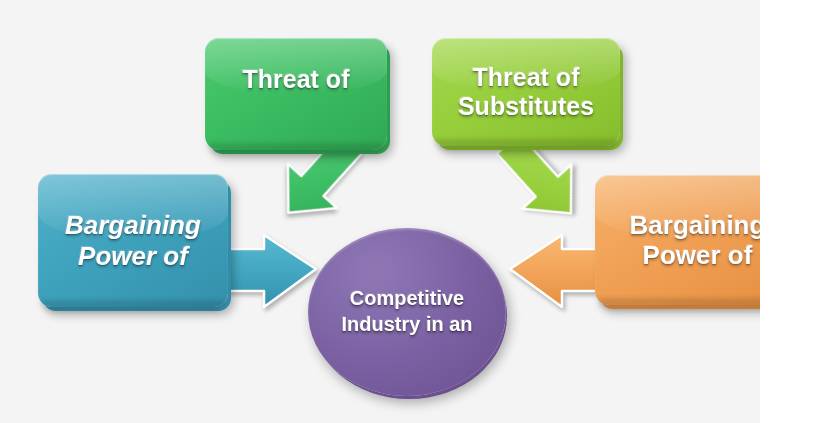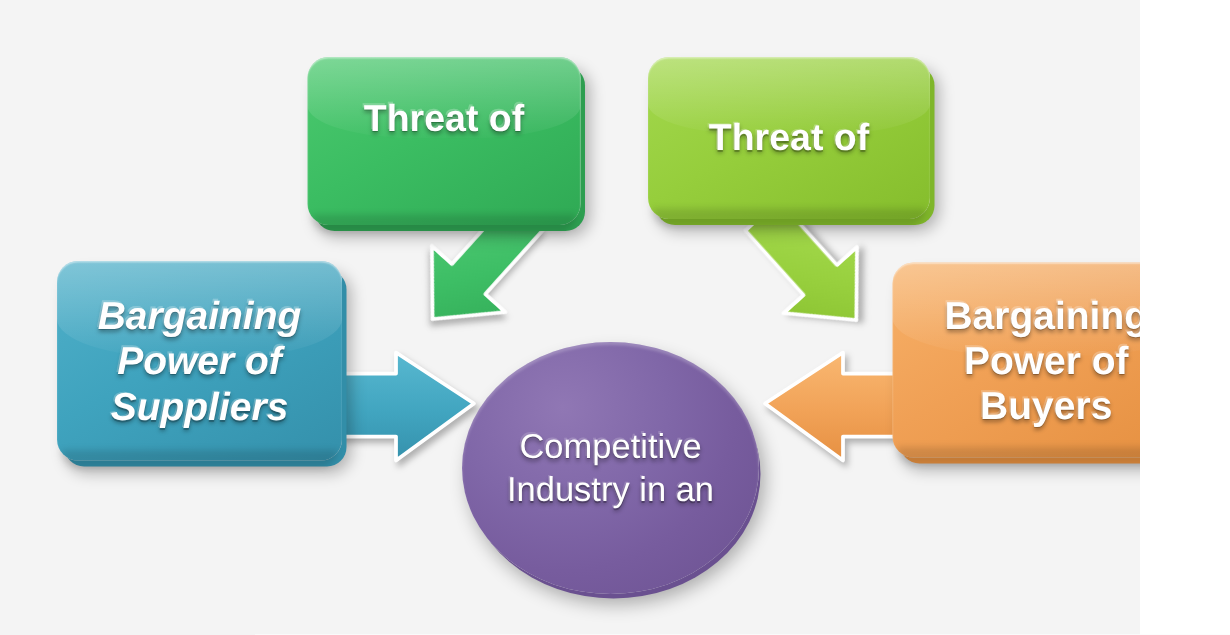--- a/index.html
+++ b/index.html
@@ -106,22 +106,22 @@
     left: 308px; top: 228px;
     width: 198px; height: 168px;
     border-radius: 50%;
     background:
       radial-gradient(ellipse at 34% 26%, #9077b4 0%, #8067a8 38%, #775c9e 62%, #6b5190 100%);
     display: flex;
     align-items: center;
     justify-content: center;
     text-align: center;
     color: #ffffff;
-    font-weight: normal;
-    font-size: 23px;
+    font-weight: bold;
+    font-size: 20px;
     line-height: 1.28;
     box-shadow:
       2px 4px 0 -1px #6a5090,
       4px 7px 12px rgba(0,0,0,0.30),
       inset 0 2px 2px rgba(255,255,255,0.22);
     text-shadow:
        0 1px 0 rgba(0,0,0,0.25),
        0 2px 3px rgba(0,0,0,0.40),
       -1px -1px 0 rgba(255,255,255,0.18);
     z-index: 6;
@@ -195,28 +195,28 @@
       </defs>
       <path d="M116,16 L50,16 L50,2 L-2,36 L50,74 L50,58 L116,58 Z" fill="url(#gradBUY)" stroke="#ffffff" stroke-width="2.5" stroke-linejoin="round" style="filter: drop-shadow(2px 3px 2px rgba(0,0,0,0.28));"></path>
     </svg>
   </div>
 
   <div class="force-box" id="box-new-entrants">
     <span class="label"><span>Threat of</span><br><br></span>
   </div>
 
   <div class="force-box" id="box-substitutes">
-    <span class="label"><span>Threat of</span><br></span>
+    <span class="label"><span>Threat of</span><br><span>Substitutes</span></span>
   </div>
 
   <div class="force-box" id="box-suppliers">
-    <span class="label"><span>Bargaining</span><br><span>Power of</span><br><span>Suppliers</span></span>
+    <span class="label"><span>Bargaining</span><br><span>Power of</span><br></span>
   </div>
 
   <div class="force-box" id="box-buyers">
-    <span class="label"><span>Bargaining</span><br><span>Power of</span><br><span>Buyers</span></span>
+    <span class="label"><span>Bargaining</span><br><span>Power of</span><br></span>
   </div>
 
   <div id="center-circle">
     <span class="label"><span>Competitive</span><br><span>Industry in an</span><br></span>
   </div>
 
 </div>
 
 </body></html>

